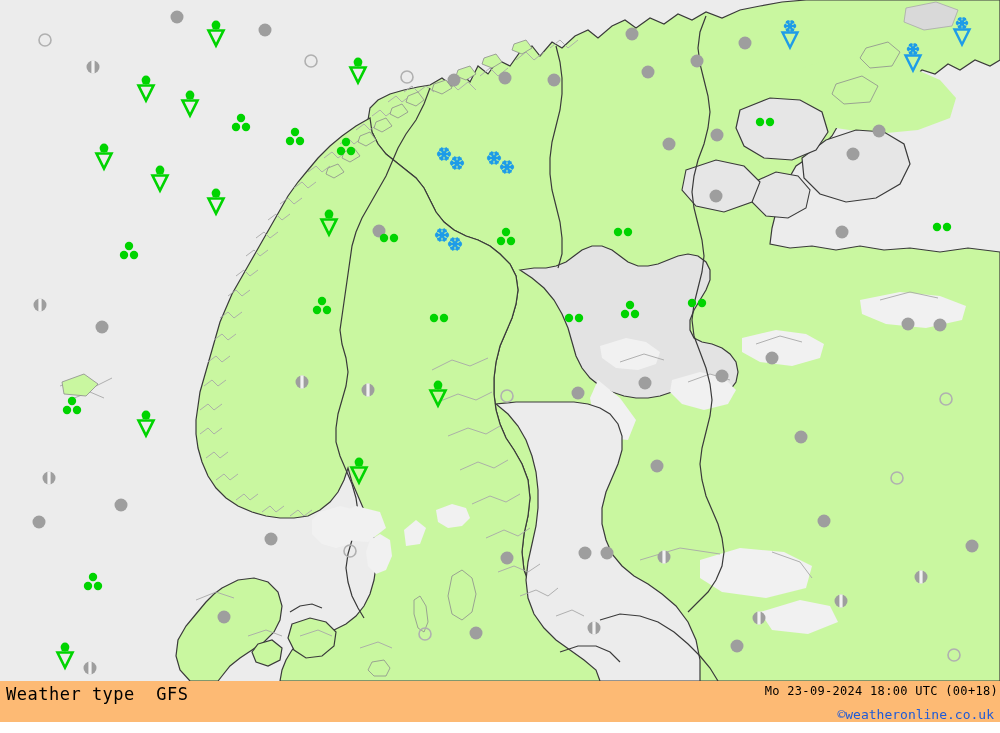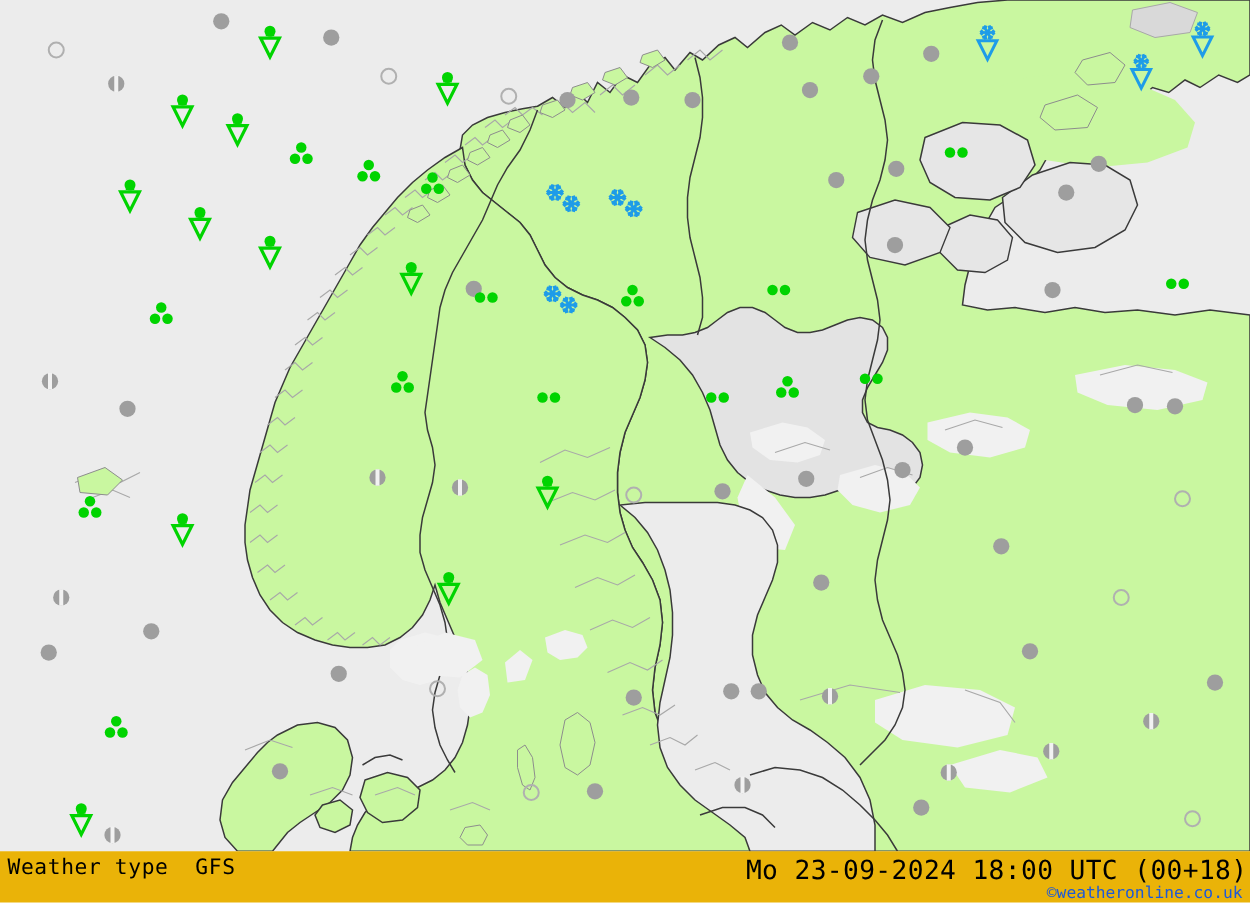--- a/index.html
+++ b/index.html
@@ -36,34 +36,34 @@
     position: absolute;
     width: 0; height: 0;
   }
   .wsym > svg { position: absolute; left: 0; top: 0; overflow: visible; }
 
   
   #footer {
     position: absolute;
     left: 0; top: 681px;
     width: 1000px; height: 41px;
-    background: #eab308;
+    background: #fdba74;
   }
   #footer-left {
     position: absolute;
     left: 6px; top: 3px;
     font-size: 17px;
     letter-spacing: 0.5px;
     color: #000000;
     white-space: pre;
   }
   #footer-right {
     position: absolute;
     right: 2px; top: 3px;
-    font-size: 21px;
+    font-size: 12px;
     letter-spacing: 0.3px;
     color: #000000;
     white-space: pre;
   }
   #footer-credit {
     position: absolute;
     right: 6px; top: 26px;
     font-size: 13px;
     color: #1e5ad8;
     white-space: pre;

